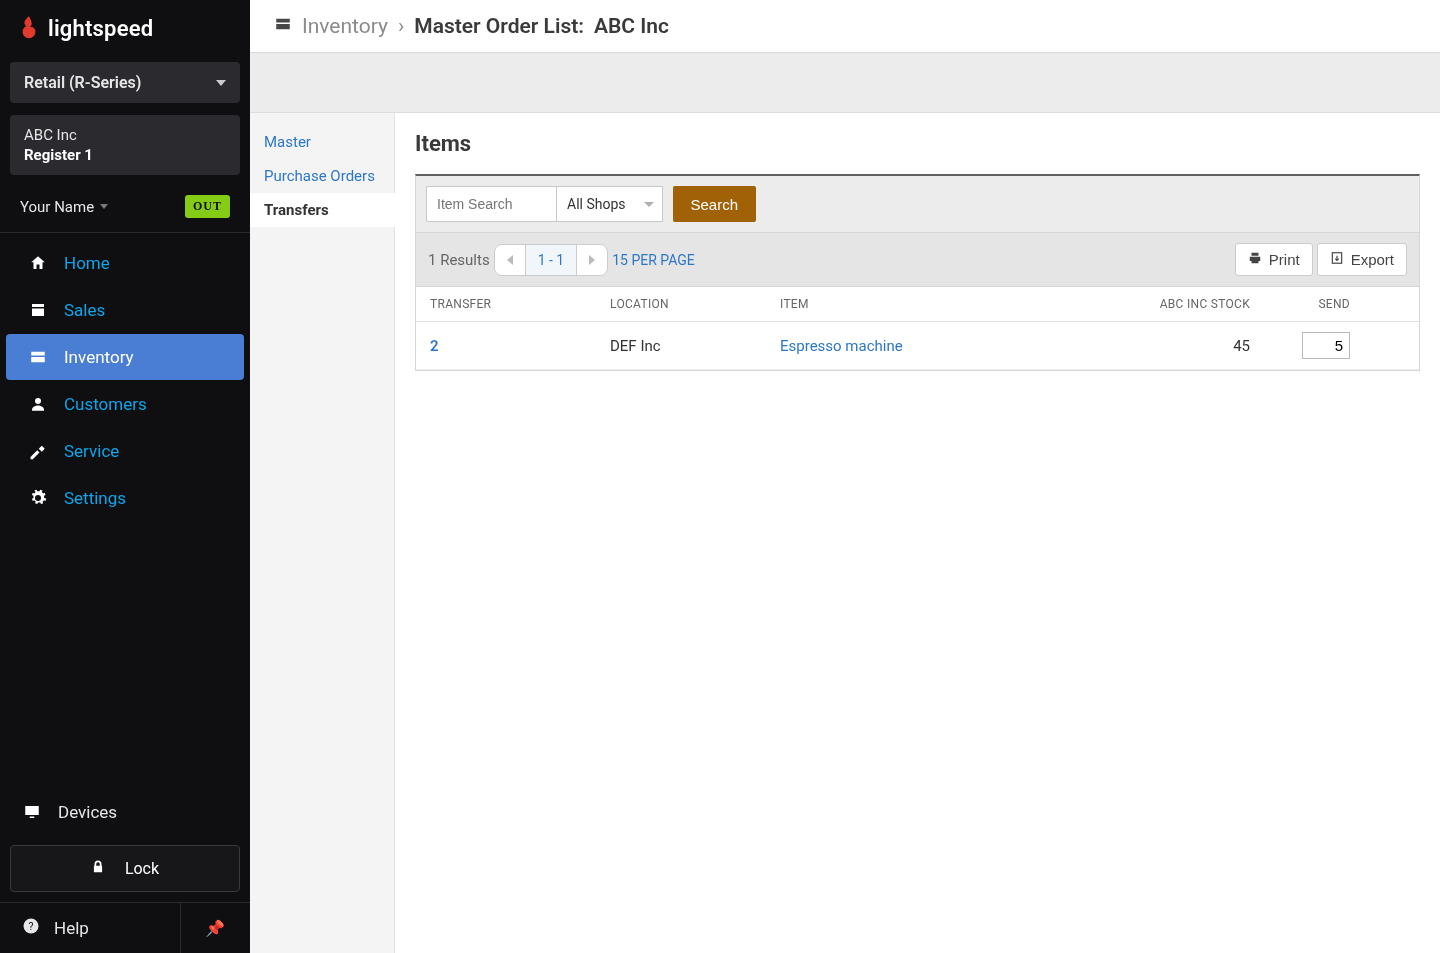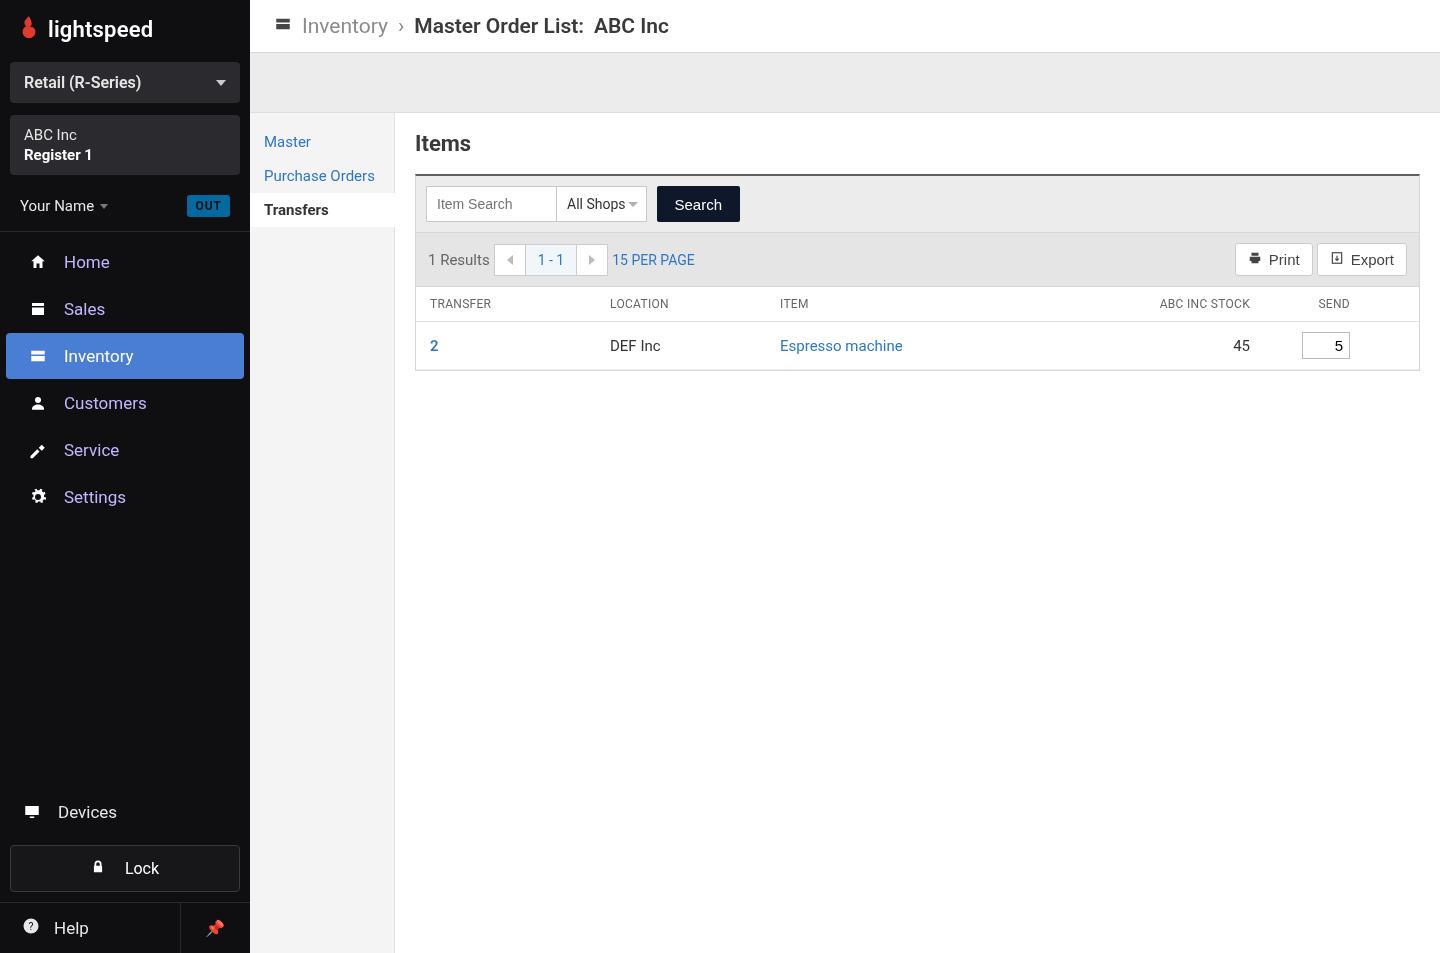--- a/index.html
+++ b/index.html
@@ -1,35 +1,35 @@
 <!DOCTYPE html>
 <html><head>
 <meta charset="utf-8">
 <style>
 * { margin: 0; padding: 0; box-sizing: border-box; }
 body { font-family: -apple-system, BlinkMacSystemFont, "Segoe UI", Roboto, sans-serif; background: #f0f0f0; color: #333; font-size: 14px; }
 .app { display: flex; height: 953px; width: 1440px; background:#fff; }
 
 
 .sidebar { width: 250px; background: #0f0f12; color: #e6e6e6; display: flex; flex-direction: column; }
-.logo { display: flex; align-items: center; padding: 16px 18px 14px; gap: 8px; }
+.logo { display: flex; padding: 16px 18px 14px; gap: 8px; }
 .logo-mark svg { display:block; }
 .logo-text { color: #fff; font-size: 22px; font-weight: 600; letter-spacing: 0.2px; }
 .product-select { margin: 6px 10px; background: #2b2b2f; border-radius: 4px; padding: 11px 14px; display: flex; justify-content: space-between; align-items: center; cursor: pointer; }
 .product-select span { color: #e6e6e6; font-size: 16px; font-weight: 600; }
 .caret-down { width: 0; height: 0; border-left: 5px solid transparent; border-right: 5px solid transparent; border-top: 6px solid #ccc; }
 .account-block { margin: 6px 10px; background: #2b2b2f; border-radius: 4px; padding: 11px 14px; }
 .account-company { color: #e6e6e6; font-size: 15px; }
 .account-register { color: #fff; font-weight: 700; font-size: 15px; margin-top: 2px; }
 .user-row { display: flex; align-items: center; justify-content: space-between; padding: 14px 20px; }
 .user-row-left { display: flex; align-items: center; gap: 6px; color: #e6e6e6; font-size: 15px; }
 .user-caret { width: 0; height: 0; border-left: 4px solid transparent; border-right: 4px solid transparent; border-top: 5px solid #777; }
-.out-badge { background: #0369a1; color: #0f0f12; font-weight: 700; font-size: 12px; letter-spacing: 1px; padding: 4px 8px; border-radius: 3px; }
+.out-badge { background: #84cc16; color: #0f0f12; font-weight: 700; font-size: 12px; letter-spacing: 1px; padding: 4px 8px; border-radius: 3px; font-family: Liberation Serif, serif; }
 .nav { border-top: 1px solid #2a2a2e; padding-top: 6px; flex: 1; }
-.nav-item { display: flex; align-items: center; gap: 16px; padding: 13px 22px; color: #c4b5fd; font-size: 17px; cursor: pointer; border-radius: 4px; margin: 1px 6px; }
+.nav-item { display: flex; align-items: center; gap: 16px; padding: 13px 22px; color: #0ea5e9; font-size: 17px; cursor: pointer; border-radius: 4px; margin: 1px 6px; }
 .nav-item.active { background: #4a7dd4; color: #fff; }
 .nav-icon { width: 20px; display: flex; justify-content: center; color: #fff; }
 .sidebar-bottom { margin-top: auto; }
 .devices-item { display: flex; align-items: center; gap: 16px; padding: 13px 22px; color: #e6e6e6; font-size: 17px; cursor: pointer; }
 .lock-btn { margin: 10px; border: 1px solid #3a3a3e; background: #17171a; color: #fff; border-radius: 4px; padding: 13px; display: flex; align-items: center; justify-content: center; gap: 20px; font-size: 16px; cursor: pointer; }
 .help-row { display: flex; border-top: 1px solid #2a2a2e; }
 .help-item { flex: 1; display: flex; align-items: center; gap: 14px; padding: 14px 22px; color: #e6e6e6; font-size: 17px; cursor: pointer; }
 .pin-cell { width: 70px; border-left: 1px solid #2a2a2e; display: flex; align-items: center; justify-content: center; color: #ed8a19; cursor: pointer; font-size: 16px; }
 
 
@@ -43,27 +43,27 @@
 
 .content { display: flex; flex: 1; }
 .subnav { width: 145px; background: #f4f4f4; border-right: 1px solid #e1e1e1; padding-top: 12px; }
 .subnav a { display: block; padding: 8px 14px; font-size: 15px; color: #2d77c8; text-decoration: none; cursor: pointer; }
 .subnav a.active { background: #fff; color: #333; font-weight: 700; border-right: 1px solid #fff; margin-right: -1px; }
 
 .panel { flex: 1; padding: 18px 20px; }
 .panel h2 { font-size: 22px; color: #3a3a3a; margin-bottom: 18px; font-weight: 700; }
 .filter-bar { background: #ececec; border: 1px solid #d6d6d6; border-top: 2px solid #5f5f5f; padding: 10px; display: flex; gap: 0; }
 .filter-bar input[type=text] { border: 1px solid #c8c8c8; background: #fff; padding: 9px 10px; width: 130px; font-size: 14px; border-right: none; border-radius: 2px 0 0 2px; }
-.shop-select { border: 1px solid #c8c8c8; background: #fff; padding: 9px 20px 9px 10px; font-size: 14px; position: relative; display: flex; border-radius: 0; cursor: pointer; }
+.shop-select { border: 1px solid #c8c8c8; background: #fff; padding: 9px 36px 9px 10px; font-size: 14px; position: relative; display: flex; border-radius: 0; cursor: pointer; }
 .shop-select::after { content: ''; position: absolute; right: 8px; top: 50%; margin-top: -2px; width: 0; height: 0; border-left: 5px solid transparent; border-right: 5px solid transparent; border-top: 5px solid #b0b0b0; }
-.search-btn { background: #0f172a; color: #fff; border: none; padding: 9px 18px; font-size: 15px; border-radius: 2px; margin-left: 10px; cursor: pointer; }
+.search-btn { background: #a16207; color: #fff; border: none; padding: 9px 18px; font-size: 15px; border-radius: 2px; margin-left: 10px; cursor: pointer; }
 
 .results-bar { background: #e5e5e5; border: 1px solid #d6d6d6; border-top: none; padding: 10px 12px; display: flex; align-items: center; gap: 4px; }
 .results-count { color: #666; font-size: 15px; }
-.pager { display: flex; border: 1px solid #ccc; border-radius: 0; overflow: hidden; }
+.pager { display: flex; border: 1px solid #ccc; border-radius: 8px; overflow: hidden; }
 .pager-btn { width: 30px; height: 30px; display: flex; align-items: center; justify-content: center; background: #fff; cursor: pointer; border: none; }
 .pager-btn.disabled { color: #bbb; cursor: default; }
 .pager-range { padding: 0 12px; background: #f1f6fb; color: #2d77c8; display: flex; align-items: center; height: 30px; border-left: 1px solid #ccc; border-right: 1px solid #ccc; }
 .per-page { color: #2d77c8; font-size: 14px; cursor: pointer; }
 .results-spacer { flex: 1; }
 .action-btn { background: #fff; border: 1px solid #ccc; border-radius: 3px; padding: 7px 12px; display: flex; align-items: center; gap: 7px; font-size: 15px; color: #444; cursor: pointer; }
 
 .table { border: 1px solid #d6d6d6; border-top: none; }
 .thead { display: grid; grid-template-columns: 180px 170px 320px 150px 100px; padding: 10px 14px; font-size: 12px; color: #666; letter-spacing: 0.3px; border-bottom: 1px solid #e1e1e1; }
 .thead .th-stock, .thead .th-send { text-align: right; }

